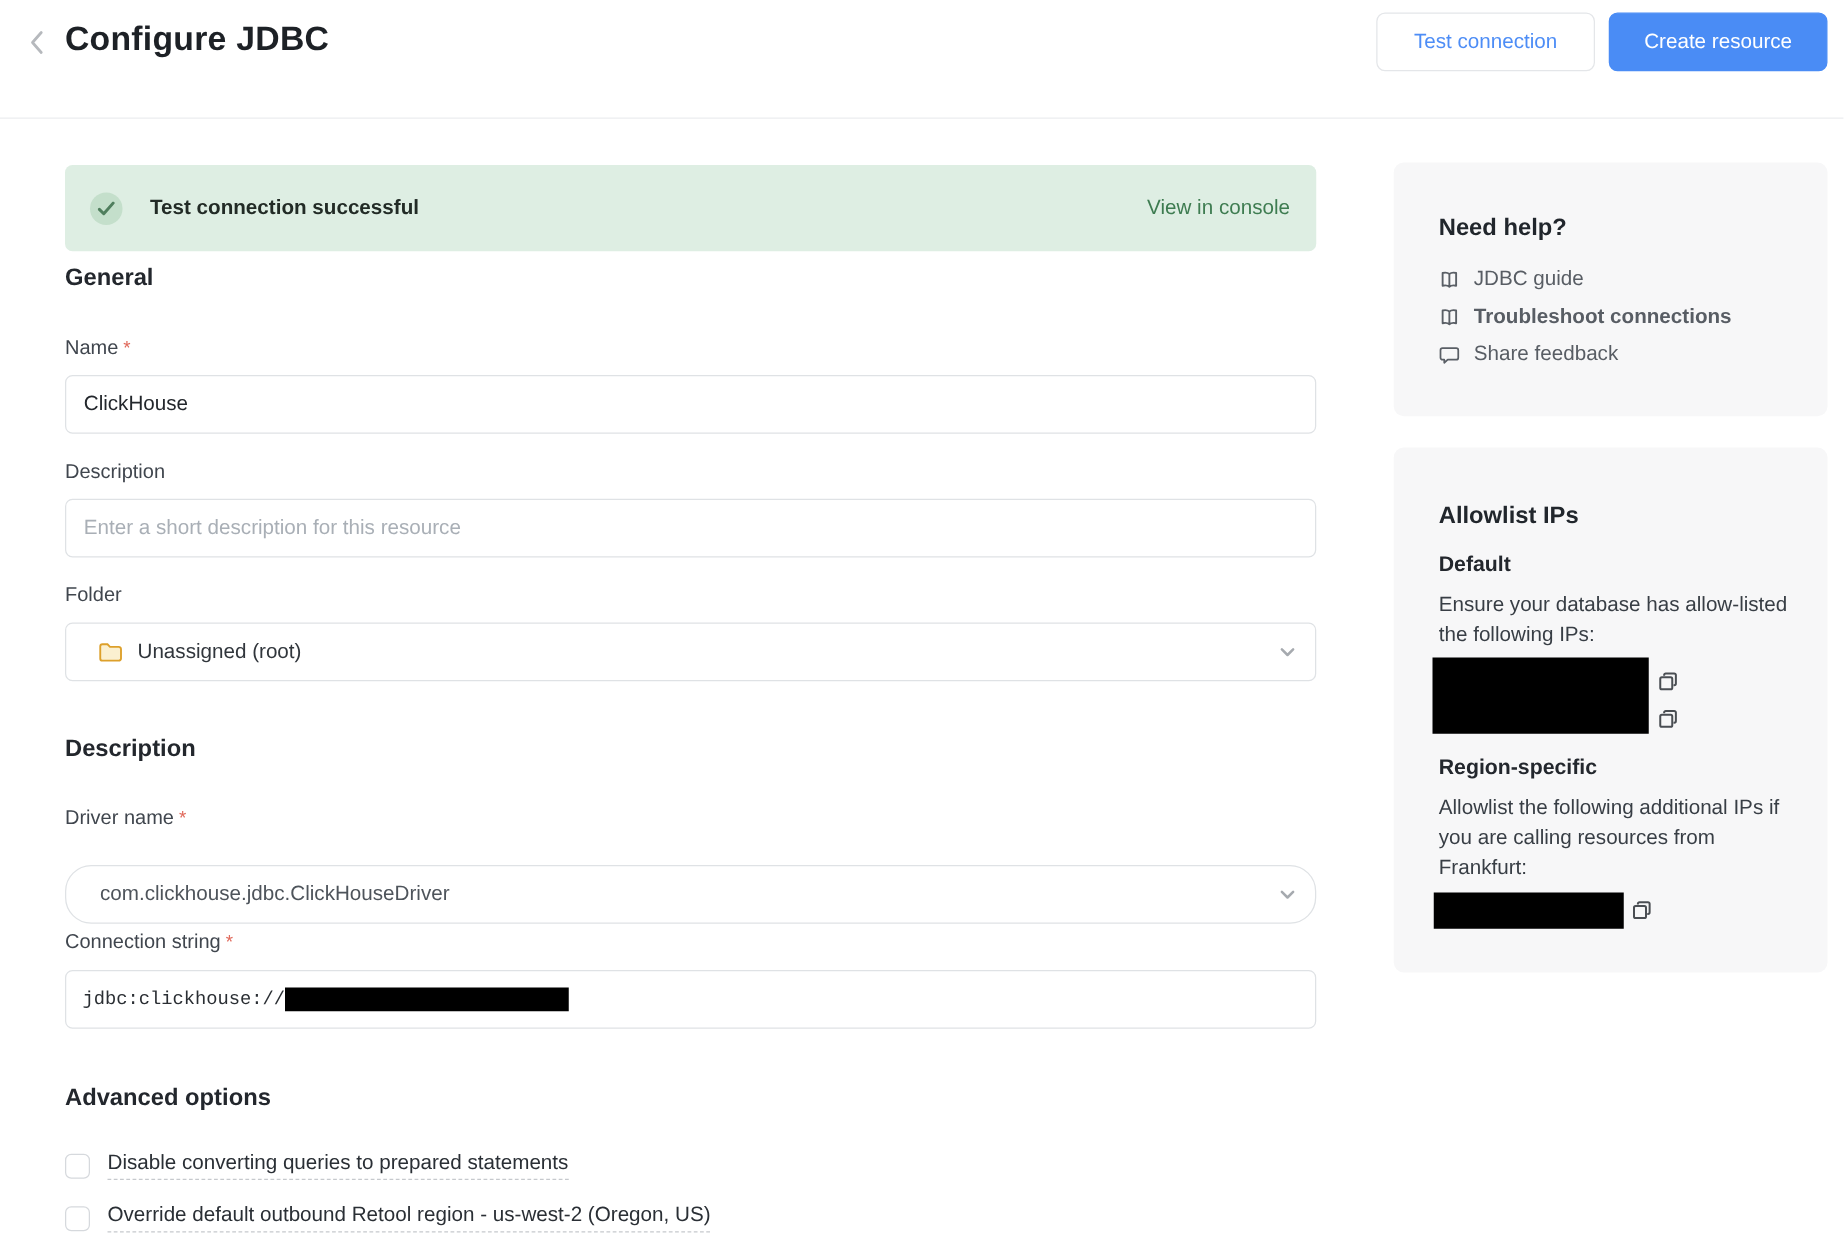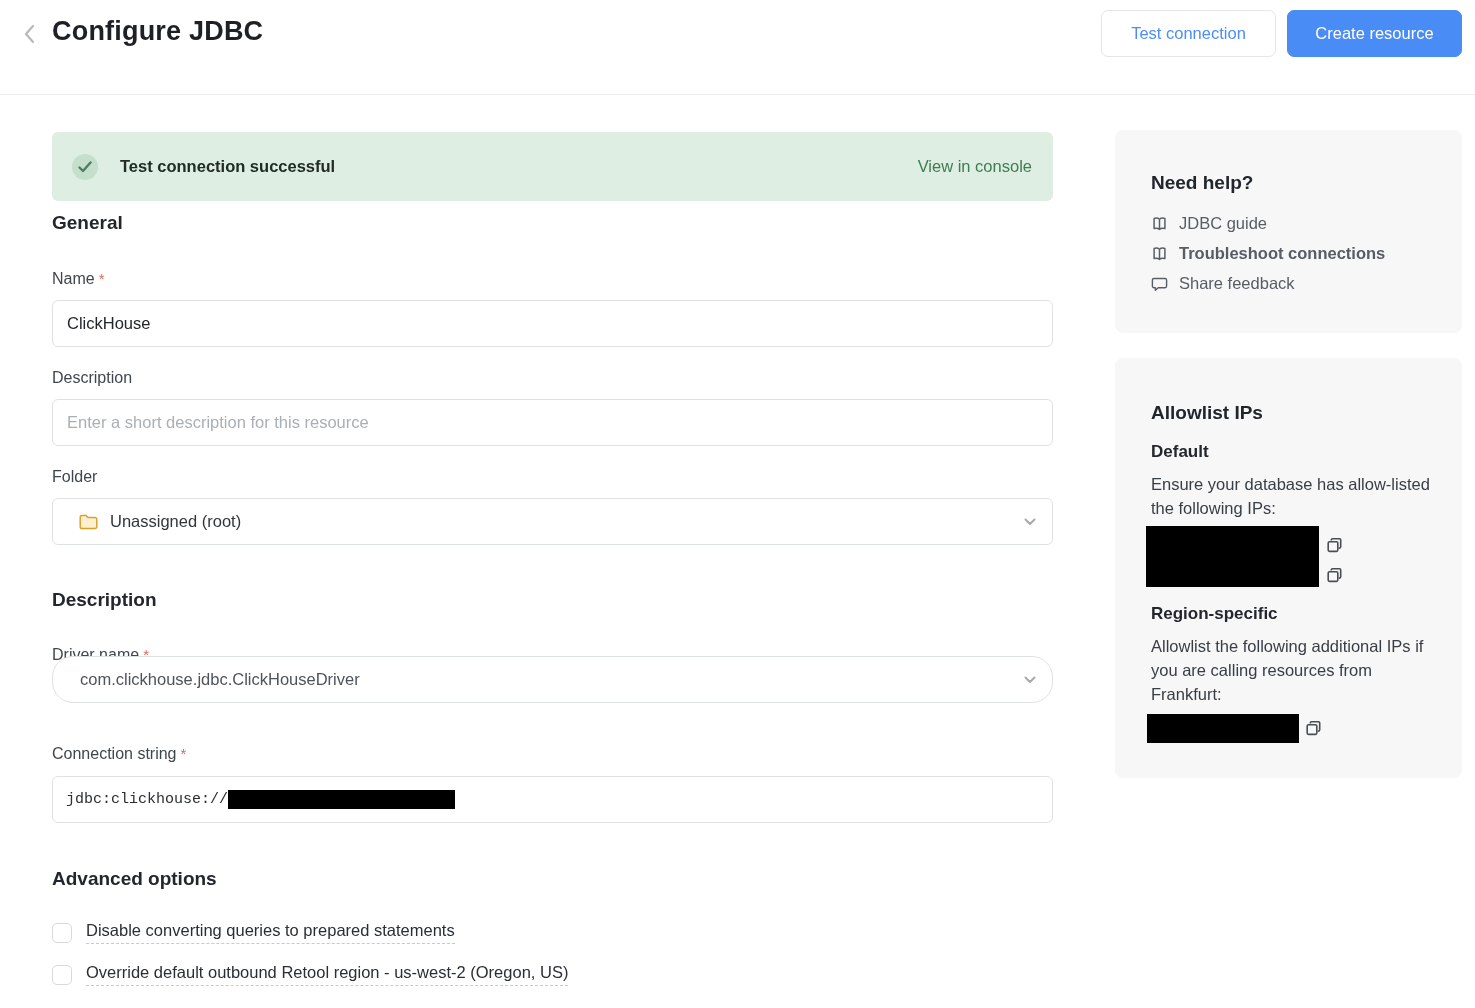--- a/index.html
+++ b/index.html
@@ -98,21 +98,21 @@
           <polyline points="1.5,1.5 6,6 10.5,1.5" fill="none" stroke="#a6aaaf" stroke-width="2" stroke-linecap="round" stroke-linejoin="round"></polyline>
         </svg>
     </span>
   </div>
 
   <div class="section-h" style="top:589px;">Description</div>
 
   <div class="field-label" style="top:646px;">
     <span>Driver name</span><span class="req">*</span>
   </div>
-  <div class="select" style="top:656px; padding-left:27px;border-radius:21px;">
+  <div class="select" style="top:692px; padding-left:27px;border-radius:21px;">
     <span class="sel-text" style="color:#4e545b;">com.clickhouse.jdbc.ClickHouseDriver</span>
     <span class="chev">
       <svg width="12" height="8" viewBox="0 0 12 8">
           <polyline points="1.5,1.5 6,6 10.5,1.5" fill="none" stroke="#a6aaaf" stroke-width="2" stroke-linecap="round" stroke-linejoin="round"></polyline>
         </svg>
     </span>
   </div>
 
   <div class="field-label" style="top:745px;">
     <span>Connection string</span><span class="req">*</span>

